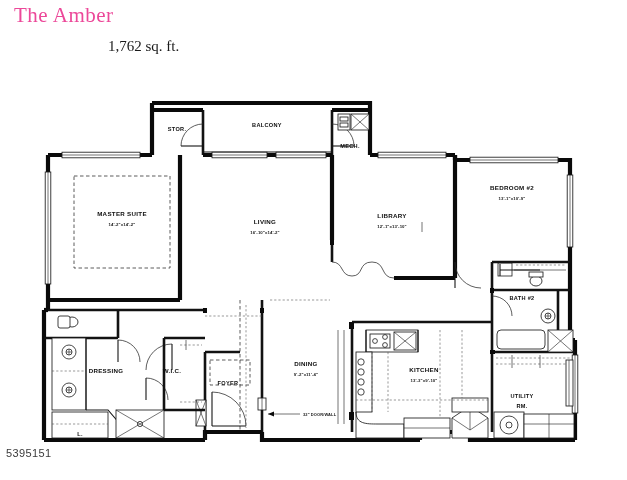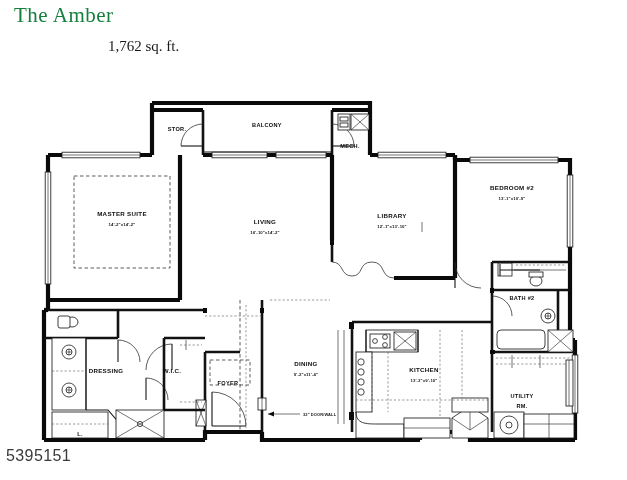--- a/index.html
+++ b/index.html
@@ -25,38 +25,38 @@
   .title-block {
     position: absolute;
     left: 14px;
     top: 4px;
     width: 340px;
   }
   .plan-title {
     font-family: "Liberation Serif", serif;
     font-size: 21px;
     letter-spacing: 0.5px;
-    color: #15803d;
+    color: #ec4899;
     line-height: 1.1;
     margin: 0;
     font-weight: 400;
   }
   .plan-area {
     font-family: "Liberation Serif", serif;
     font-size: 15px;
     color: #1a1a1a;
     margin: 11px 0 0 94px;
     line-height: 1.1;
   }
   .watermark {
     position: absolute;
     left: 6px;
     top: 447px;
     font-family: "Liberation Sans", sans-serif;
-    font-size: 16px;
+    font-size: 11px;
     color: #3a3a3a;
     letter-spacing: 0.4px;
   }
   svg#plan {
     position: absolute;
     left: 0;
     top: 0;
     width: 627px;
     height: 480px;
   }

